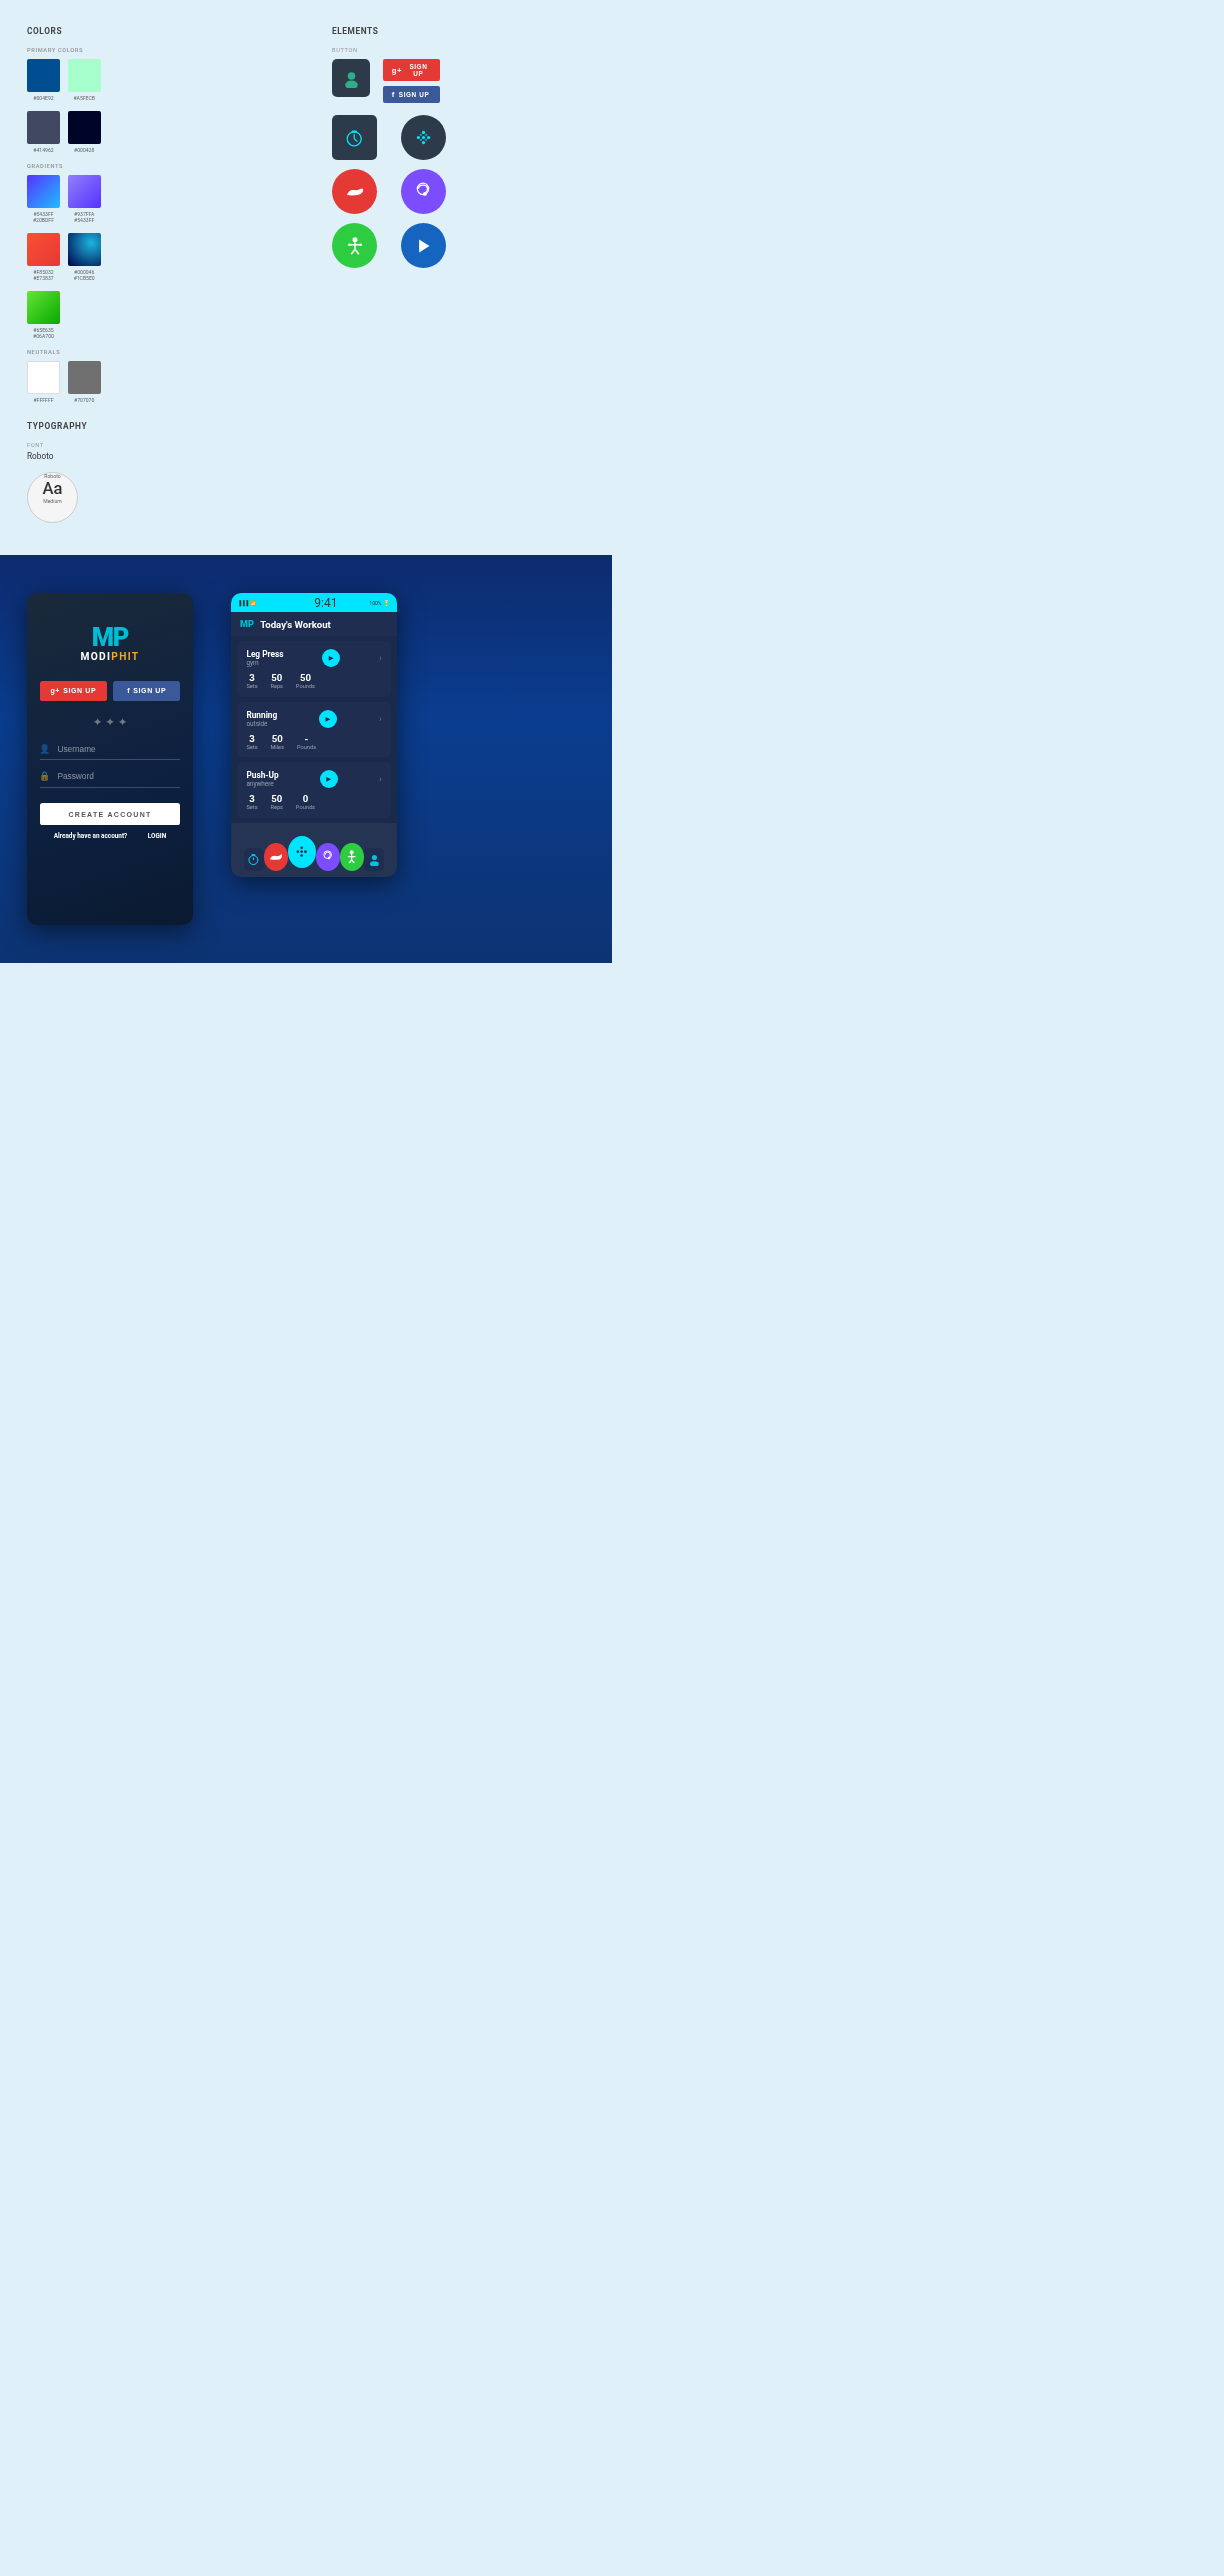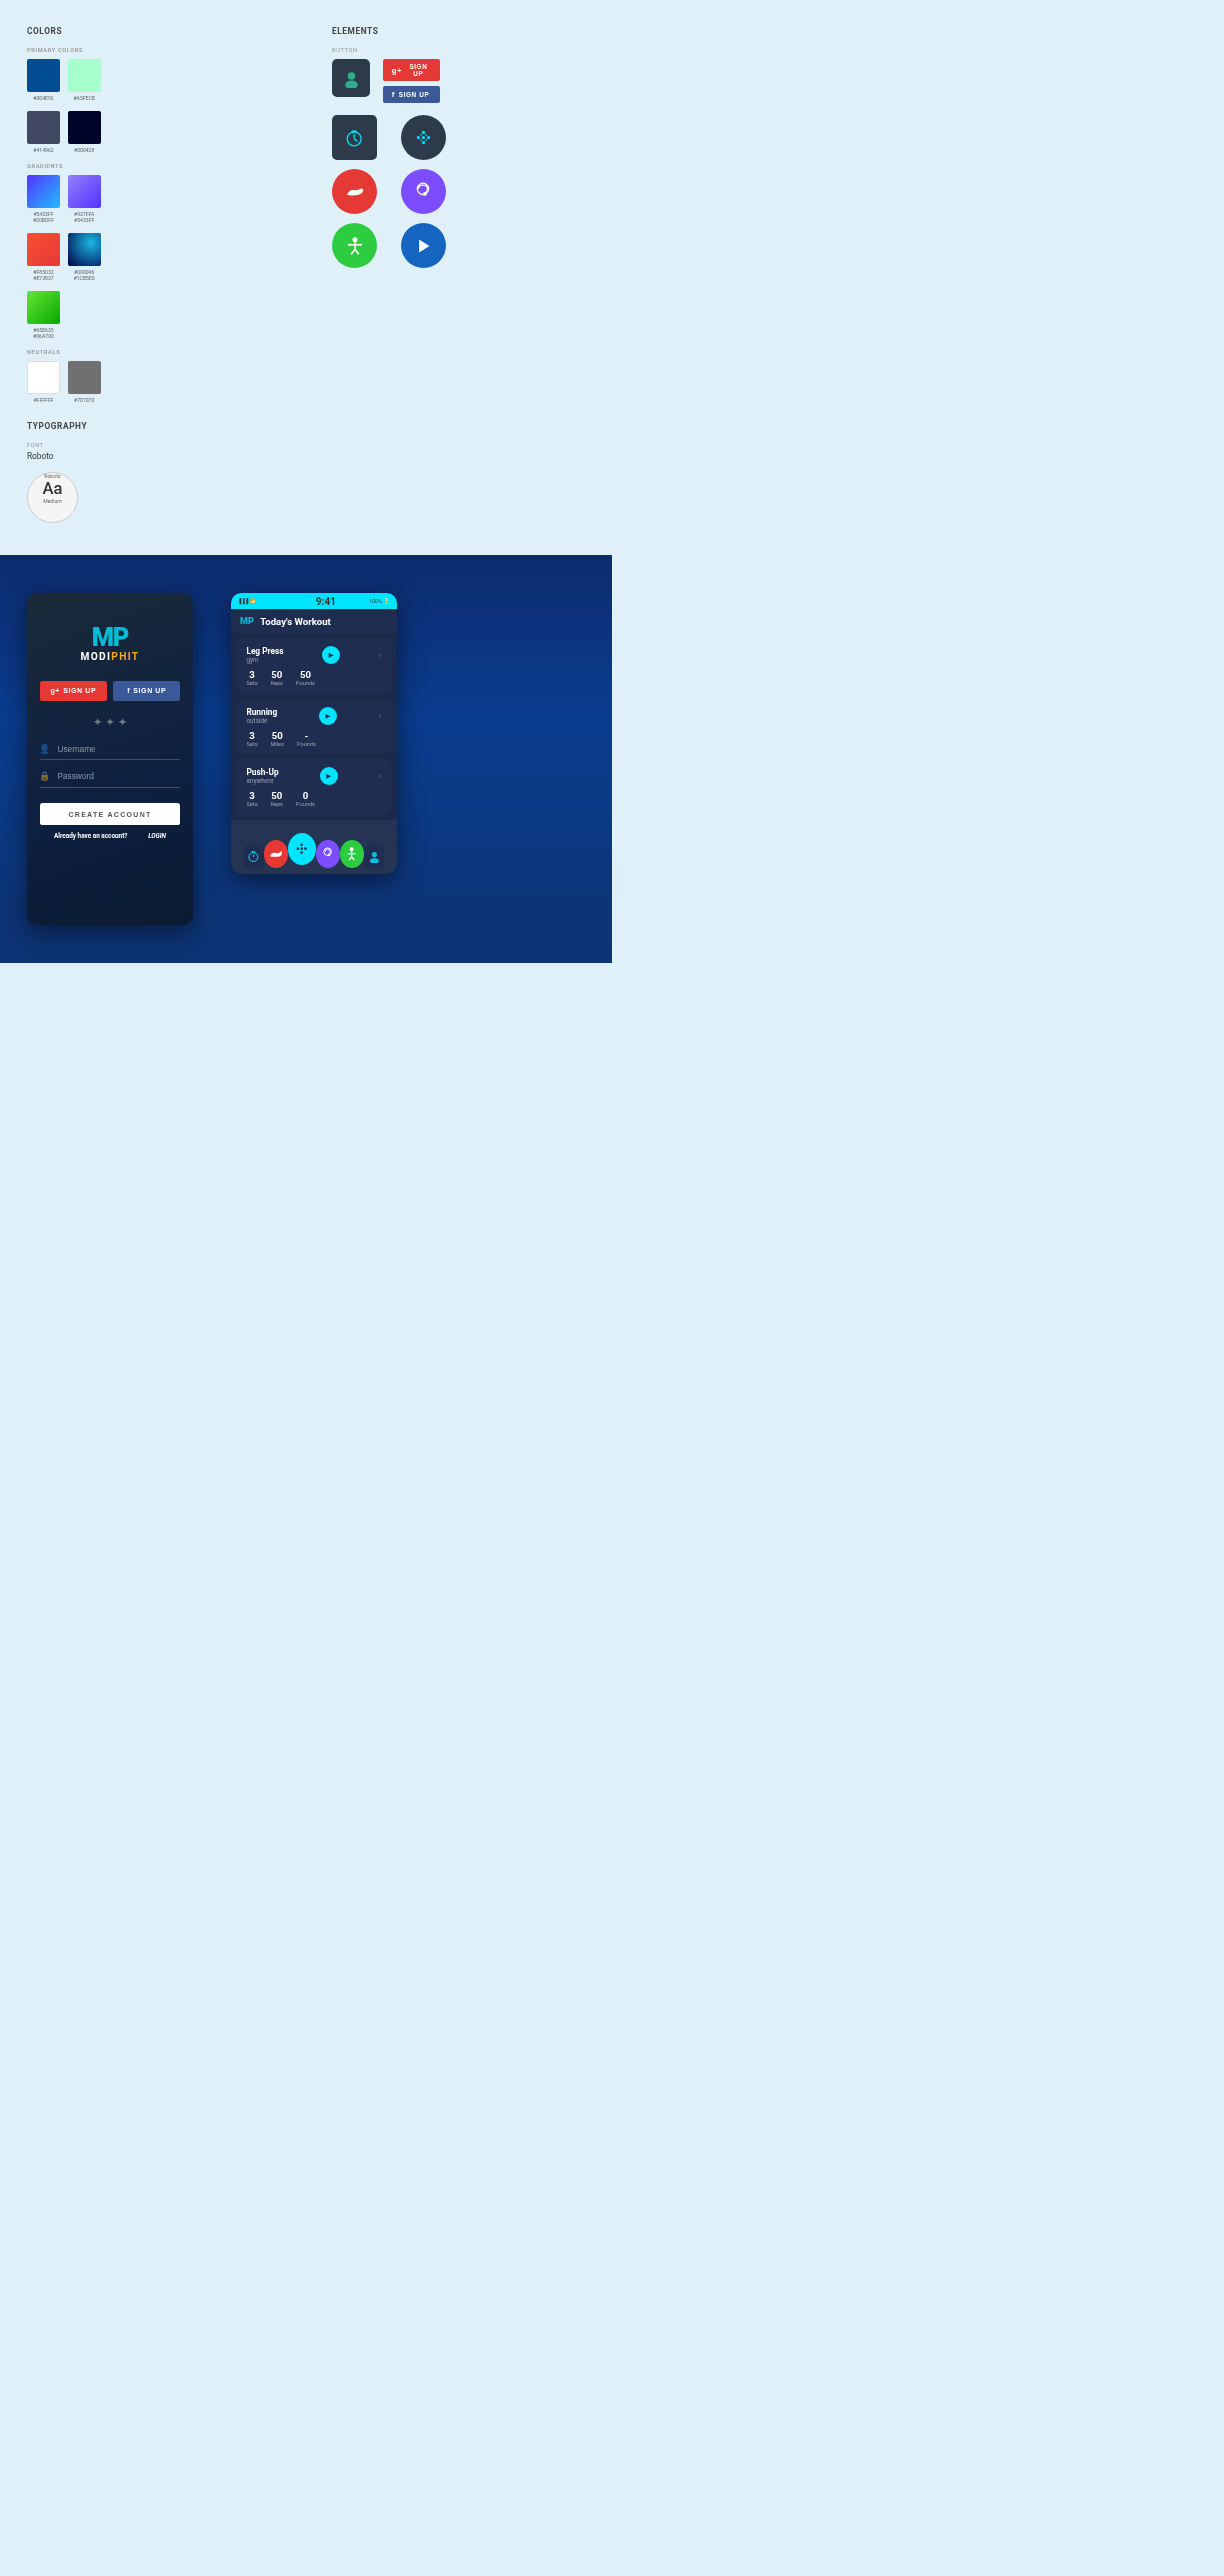--- a/index.html
+++ b/index.html
@@ -582,33 +582,33 @@
         <span class="icon">🔒</span>
         <input type="password" placeholder="Password" style="">
       </div>
 
       <button class="btn-create">
         <span>CREATE ACCOUNT</span>
       </button>
 
       <div class="login-link">
         <span>Already have an account?</span>
-        <span style="cursor:pointer;margin-left:19px;font-style:italic;">LOGIN</span>
+        <span style="cursor:pointer;margin-left:19px;">LOGIN</span>
       </div>
     </div>
   </div>
 
   <div class="phone-workout">
 
     <div class="phone-status-bar">
       <div class="status-icons">
         <span>▐▐▐</span>
         <span>📶</span>
       </div>
-      <div style="font-weight:700;font-size:10px;margin-left:26px;">9:41</div>
+      <div style="font-weight:400;font-size:12px;margin-left:26px;">9:41</div>
       <div style="display:flex;align-items:center;gap:1.9px;">
         <span style="font-size:5.1px;">100%</span>
         <span>🔋</span>
       </div>
     </div>
 
     <div class="workout-header">
       <div class="workout-logo">MP</div>
       <div class="workout-title">Today's Workout</div>
     </div>

